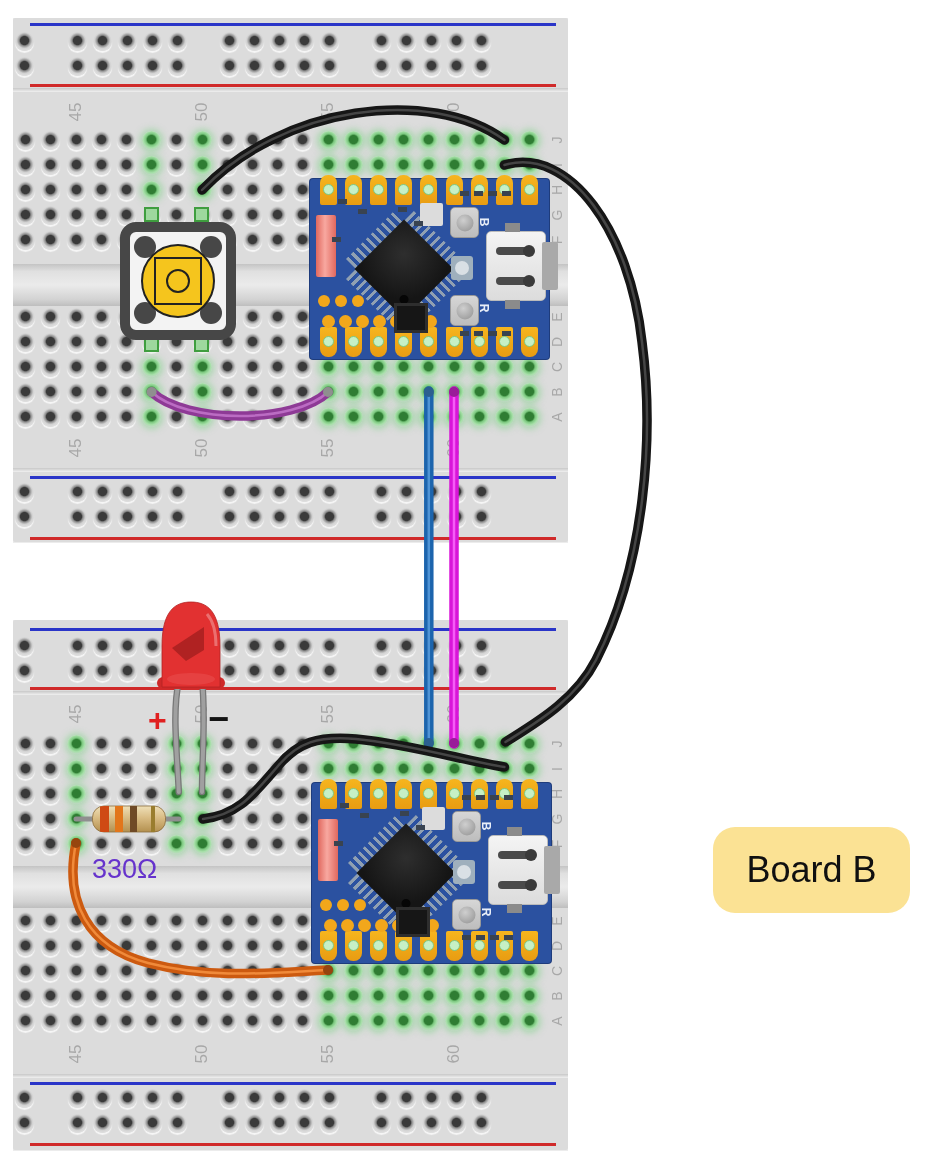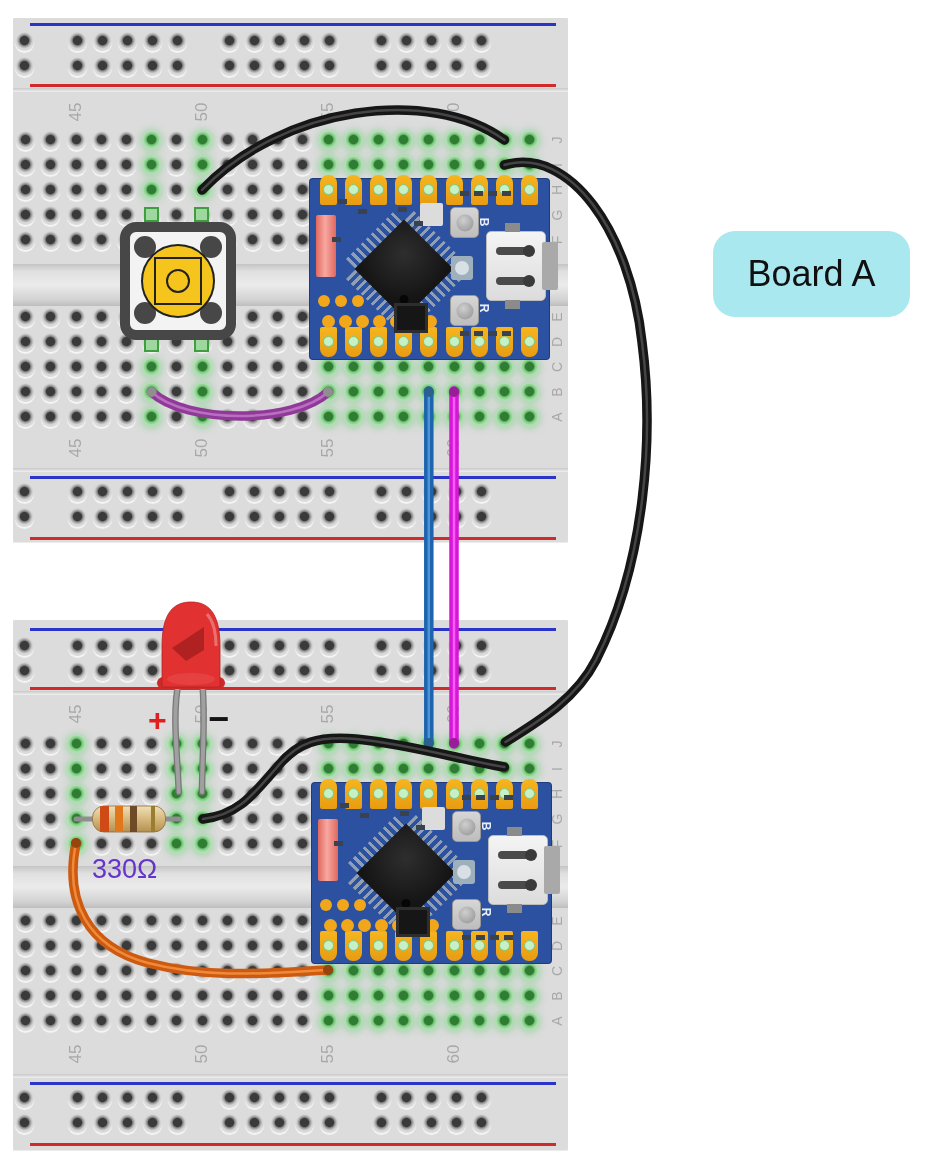--- a/index.html
+++ b/index.html
@@ -159,21 +159,21 @@
     <path d="M202,190 C282,106 430,86 504.4,140" fill="none" stroke="#161616" stroke-width="9.5" stroke-linecap="round"></path>
     <path d="M202,190 C282,106 430,86 504.4,140" fill="none" stroke="#454545" stroke-width="2.5" stroke-linecap="round"></path>
 
     <path d="M203,819 C238,815 252,796 278,766 C298,742 318,736 356,739 C410,744 470,762 504.4,767" fill="none" stroke="#161616" stroke-width="9.5" stroke-linecap="round"></path>
     <path d="M203,819 C238,815 252,796 278,766 C298,742 318,736 356,739 C410,744 470,762 504.4,767" fill="none" stroke="#454545" stroke-width="2.5" stroke-linecap="round"></path>
 
     <path d="M504.4,165 C570,146 630,232 642,342 C654,434 646,562 596,660 C575,701 534,724 505.5,742" fill="none" stroke="#161616" stroke-width="9.5" stroke-linecap="round"></path>
     <path d="M504.4,165 C570,146 630,232 642,342 C654,434 646,562 596,660 C575,701 534,724 505.5,742" fill="none" stroke="#454545" stroke-width="2.5" stroke-linecap="round"></path>
   </svg>
 
-  <div class="badge badge-a" style="background: rgb(169, 232, 238);">Board A</div>
+  <div class="badge badge-b" style="background: rgb(251, 226, 148);">Board B</div>
   <div class="resval" style="color: rgb(102, 51, 204);">330Ω</div>
   <div class="plus">+</div>
   <div class="minus">−</div>
 <div class="board" style="top: 18px; height: 524px;"></div>
     <div class="edge-strip" style="left: 13px; width: 555px; top: 18px;"></div>
     <div class="edge-strip" style="left: 13px; width: 555px; top: 538px;"></div>
     <div class="rail-line" style="top: 23px; background: rgb(42, 53, 200);"></div>
     <div class="rail-line" style="top: 84px; background: rgb(208, 42, 42);"></div>
     <div class="rail-line" style="top: 476px; background: rgb(42, 53, 200);"></div>
     <div class="rail-line" style="top: 537px; background: rgb(208, 42, 42);"></div>

